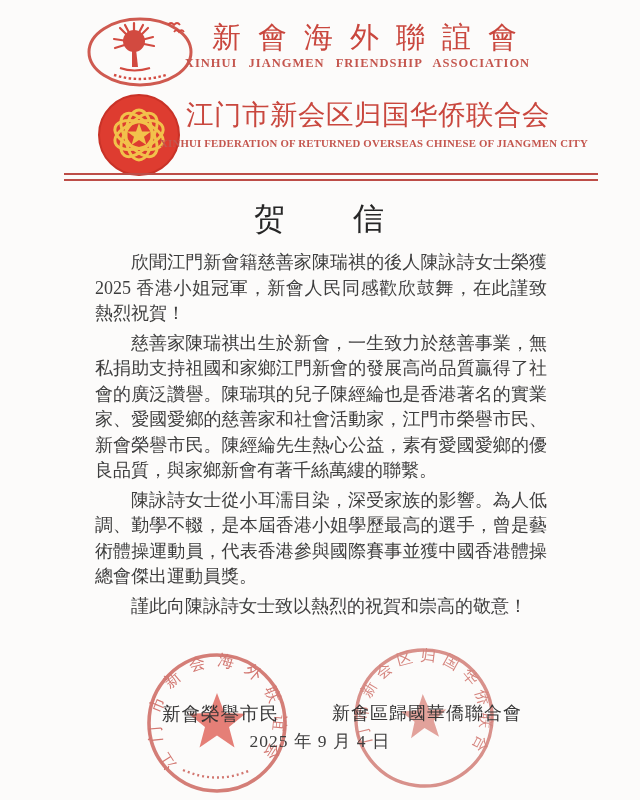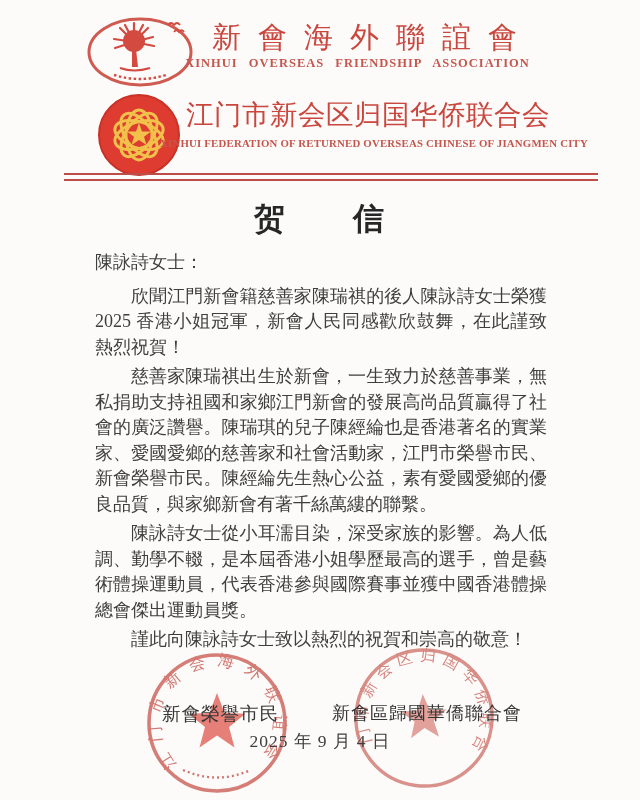--- a/index.html
+++ b/index.html
@@ -31,21 +31,21 @@
     font-size:10.8px; font-weight:bold; color:#c4564e; letter-spacing:0.2px;
     white-space:nowrap;
   }
   .divider {
     position:absolute; left:64px; top:173px; width:534px; height:4px;
     border-top:2.5px solid #bd4d47; border-bottom:2.5px solid #bd4d47;
   }
   
   .title {
     position:absolute; left:0; top:198px; width:640px; margin:0;
-    text-align:center; font-size:31px; font-weight:bold; color:#262626;
+    text-align:center; font-size:31px; font-weight:normal; color:#262626;
     letter-spacing:2px;
   }
   .body {
     position:absolute; left:95px; top:250px; width:452px;
     font-size:18px; line-height:25.5px; color:#3e3e3e; text-align:justify;
   }
   .salutation { margin:0 0 8px 0; }
   .para { margin:0 0 4px 0; text-indent:2em; }
   
   .footer { position:absolute; left:0; top:644px; width:640px; height:156px; }
@@ -87,21 +87,21 @@
     <path d="M36,53 Q50,58 66,53" fill="none" stroke="#d24a40" stroke-width="2"></path>
 
     <path d="M30,60 Q56,68 82,60" fill="none" stroke="#d24a40" stroke-width="2.4" stroke-dasharray="2.5,2.5"></path>
 
     <g stroke="#d24a40" stroke-width="1.8" fill="none">
       <path d="M84,10 q3,-4 6,0 q3,-4 6,0"></path>
       <path d="M90,17 q2.5,-3.5 5,0 q2.5,-3.5 5,0"></path>
     </g>
   </svg>
   <div class="org1-zh">新會海外聯誼會</div>
-  <div class="org1-en">XINHUI OVERSEAS FRIENDSHIP ASSOCIATION</div>
+  <div class="org1-en">XINHUI JIANGMEN FRIENDSHIP ASSOCIATION</div>
 
   <svg class="logo2" width="84" height="84" viewBox="0 0 84 84">
     <circle cx="42" cy="42" r="40" fill="#de3c30"></circle>
     <circle cx="42" cy="42" r="40" fill="none" stroke="#c93227" stroke-width="2"></circle>
     <g fill="none" stroke="#f2c14b" stroke-width="3">
       <ellipse cx="42" cy="42" rx="13" ry="25"></ellipse>
       <ellipse cx="42" cy="42" rx="13" ry="25" transform="rotate(72 42 42)"></ellipse>
       <ellipse cx="42" cy="42" rx="13" ry="25" transform="rotate(144 42 42)"></ellipse>
       <ellipse cx="42" cy="42" rx="13" ry="25" transform="rotate(216 42 42)"></ellipse>
       <ellipse cx="42" cy="42" rx="13" ry="25" transform="rotate(288 42 42)"></ellipse>
@@ -109,21 +109,20 @@
     <polygon fill="#f2c14b" points="42,30 45,38.5 54,38.5 47,43.8 49.5,52 42,47 34.5,52 37,43.8 30,38.5 39,38.5"></polygon>
   </svg>
   <div class="org2-zh">江门市新会区归国华侨联合会</div>
   <div class="org2-en">XINHUI FEDERATION OF RETURNED OVERSEAS CHINESE OF JIANGMEN CITY</div>
 
   <div class="divider"></div>
 
   <h1 class="title">贺　　信</h1>
 
   <div class="body">
-    <p class="salutation">陳詠詩女士：</p>
     <p class="para">欣聞江門新會籍慈善家陳瑞祺的後人陳詠詩女士榮獲 2025 香港小姐冠軍，新會人民同感歡欣鼓舞，在此謹致熱烈祝賀！</p>
     <p class="para">慈善家陳瑞祺出生於新會，一生致力於慈善事業，無私捐助支持祖國和家鄉江門新會的發展高尚品質贏得了社會的廣泛讚譽。陳瑞琪的兒子陳經綸也是香港著名的實業家、愛國愛鄉的慈善家和社會活動家，江門市榮譽市民、新會榮譽市民。陳經綸先生熱心公益，素有愛國愛鄉的優良品質，與家鄉新會有著千絲萬縷的聯繫。</p>
     <p class="para">陳詠詩女士從小耳濡目染，深受家族的影響。為人低調、勤學不輟，是本屆香港小姐學歷最高的選手，曾是藝術體操運動員，代表香港參與國際賽事並獲中國香港體操總會傑出運動員獎。</p>
     <p class="para">謹此向陳詠詩女士致以熱烈的祝賀和崇高的敬意！</p>
   </div>
 
   <div class="footer">
 
     <svg class="seal seal-left" width="144" height="144" viewBox="0 0 144 144">
       <circle cx="72" cy="72" r="68" fill="none" stroke="#cf6d66" stroke-width="3.6"></circle>

